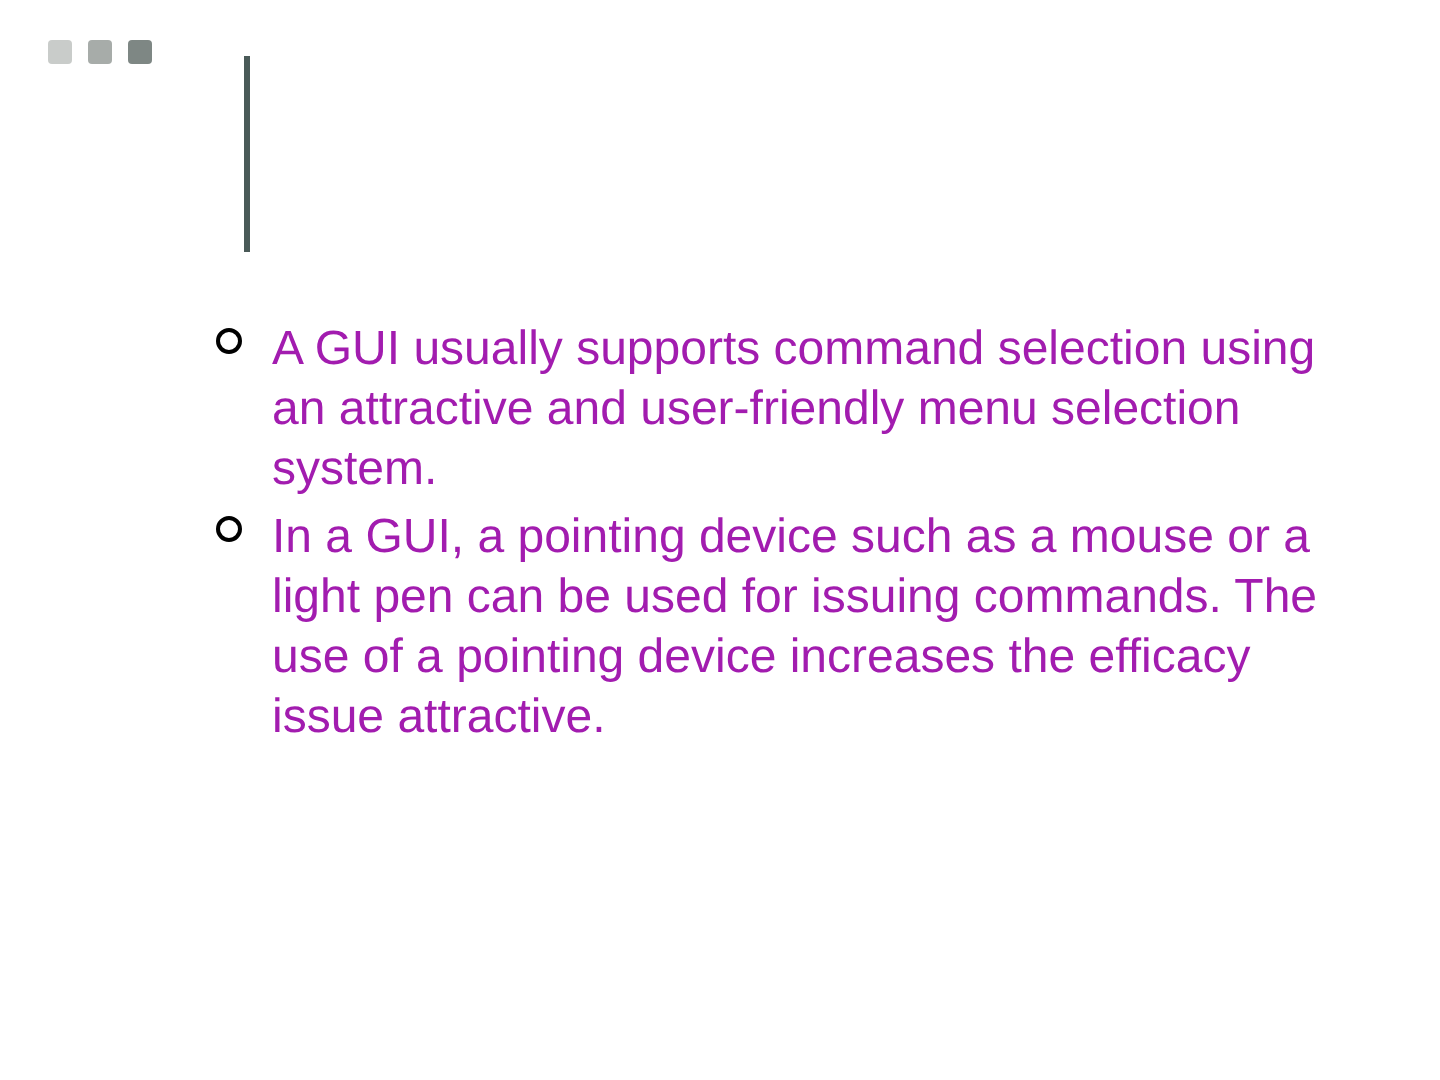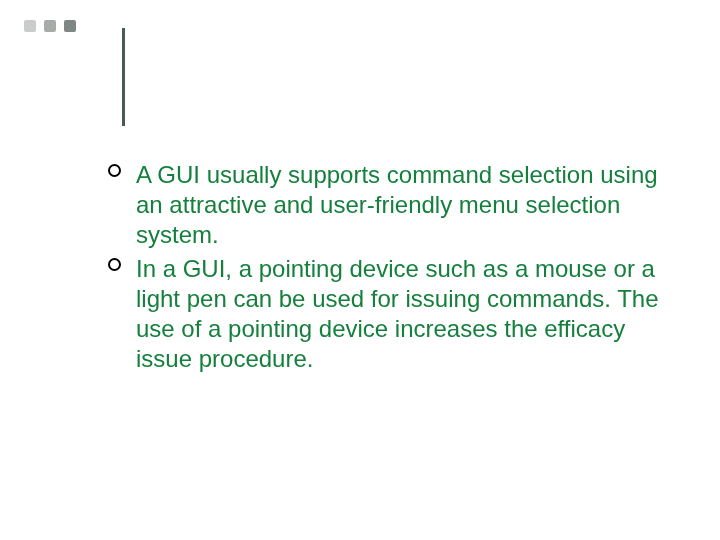--- a/index.html
+++ b/index.html
@@ -43,21 +43,21 @@
     right: 60px;
   }
   .bullet-list {
     list-style: none;
   }
   .bullet-item {
     position: relative;
     padding-left: 28px;
     font-size: 24px;
     line-height: 1.25;
-    color: #15803d;
+    color: #a21caf;
     margin-bottom: 4px;
   }
   .bullet-marker {
     position: absolute;
     left: 0;
     top: 4px;
     width: 13px;
     height: 13px;
     border: 2px solid #000000;
     border-radius: 50%;
@@ -78,17 +78,17 @@
   </div>
 
   <div class="content">
     <ul class="bullet-list">
       <li class="bullet-item">
         <span class="bullet-marker"></span>
         <span>A GUI usually supports command selection using an attractive and user-friendly menu selection system.</span>
       </li>
       <li class="bullet-item">
         <span class="bullet-marker"></span>
-        <span>In a GUI, a pointing device such as a mouse or a light pen can be used for issuing commands. The use of a pointing device increases the efficacy issue procedure.</span>
+        <span>In a GUI, a pointing device such as a mouse or a light pen can be used for issuing commands. The use of a pointing device increases the efficacy issue attractive.</span>
       </li>
     </ul>
   </div>
 </div>
 
 </body></html>

